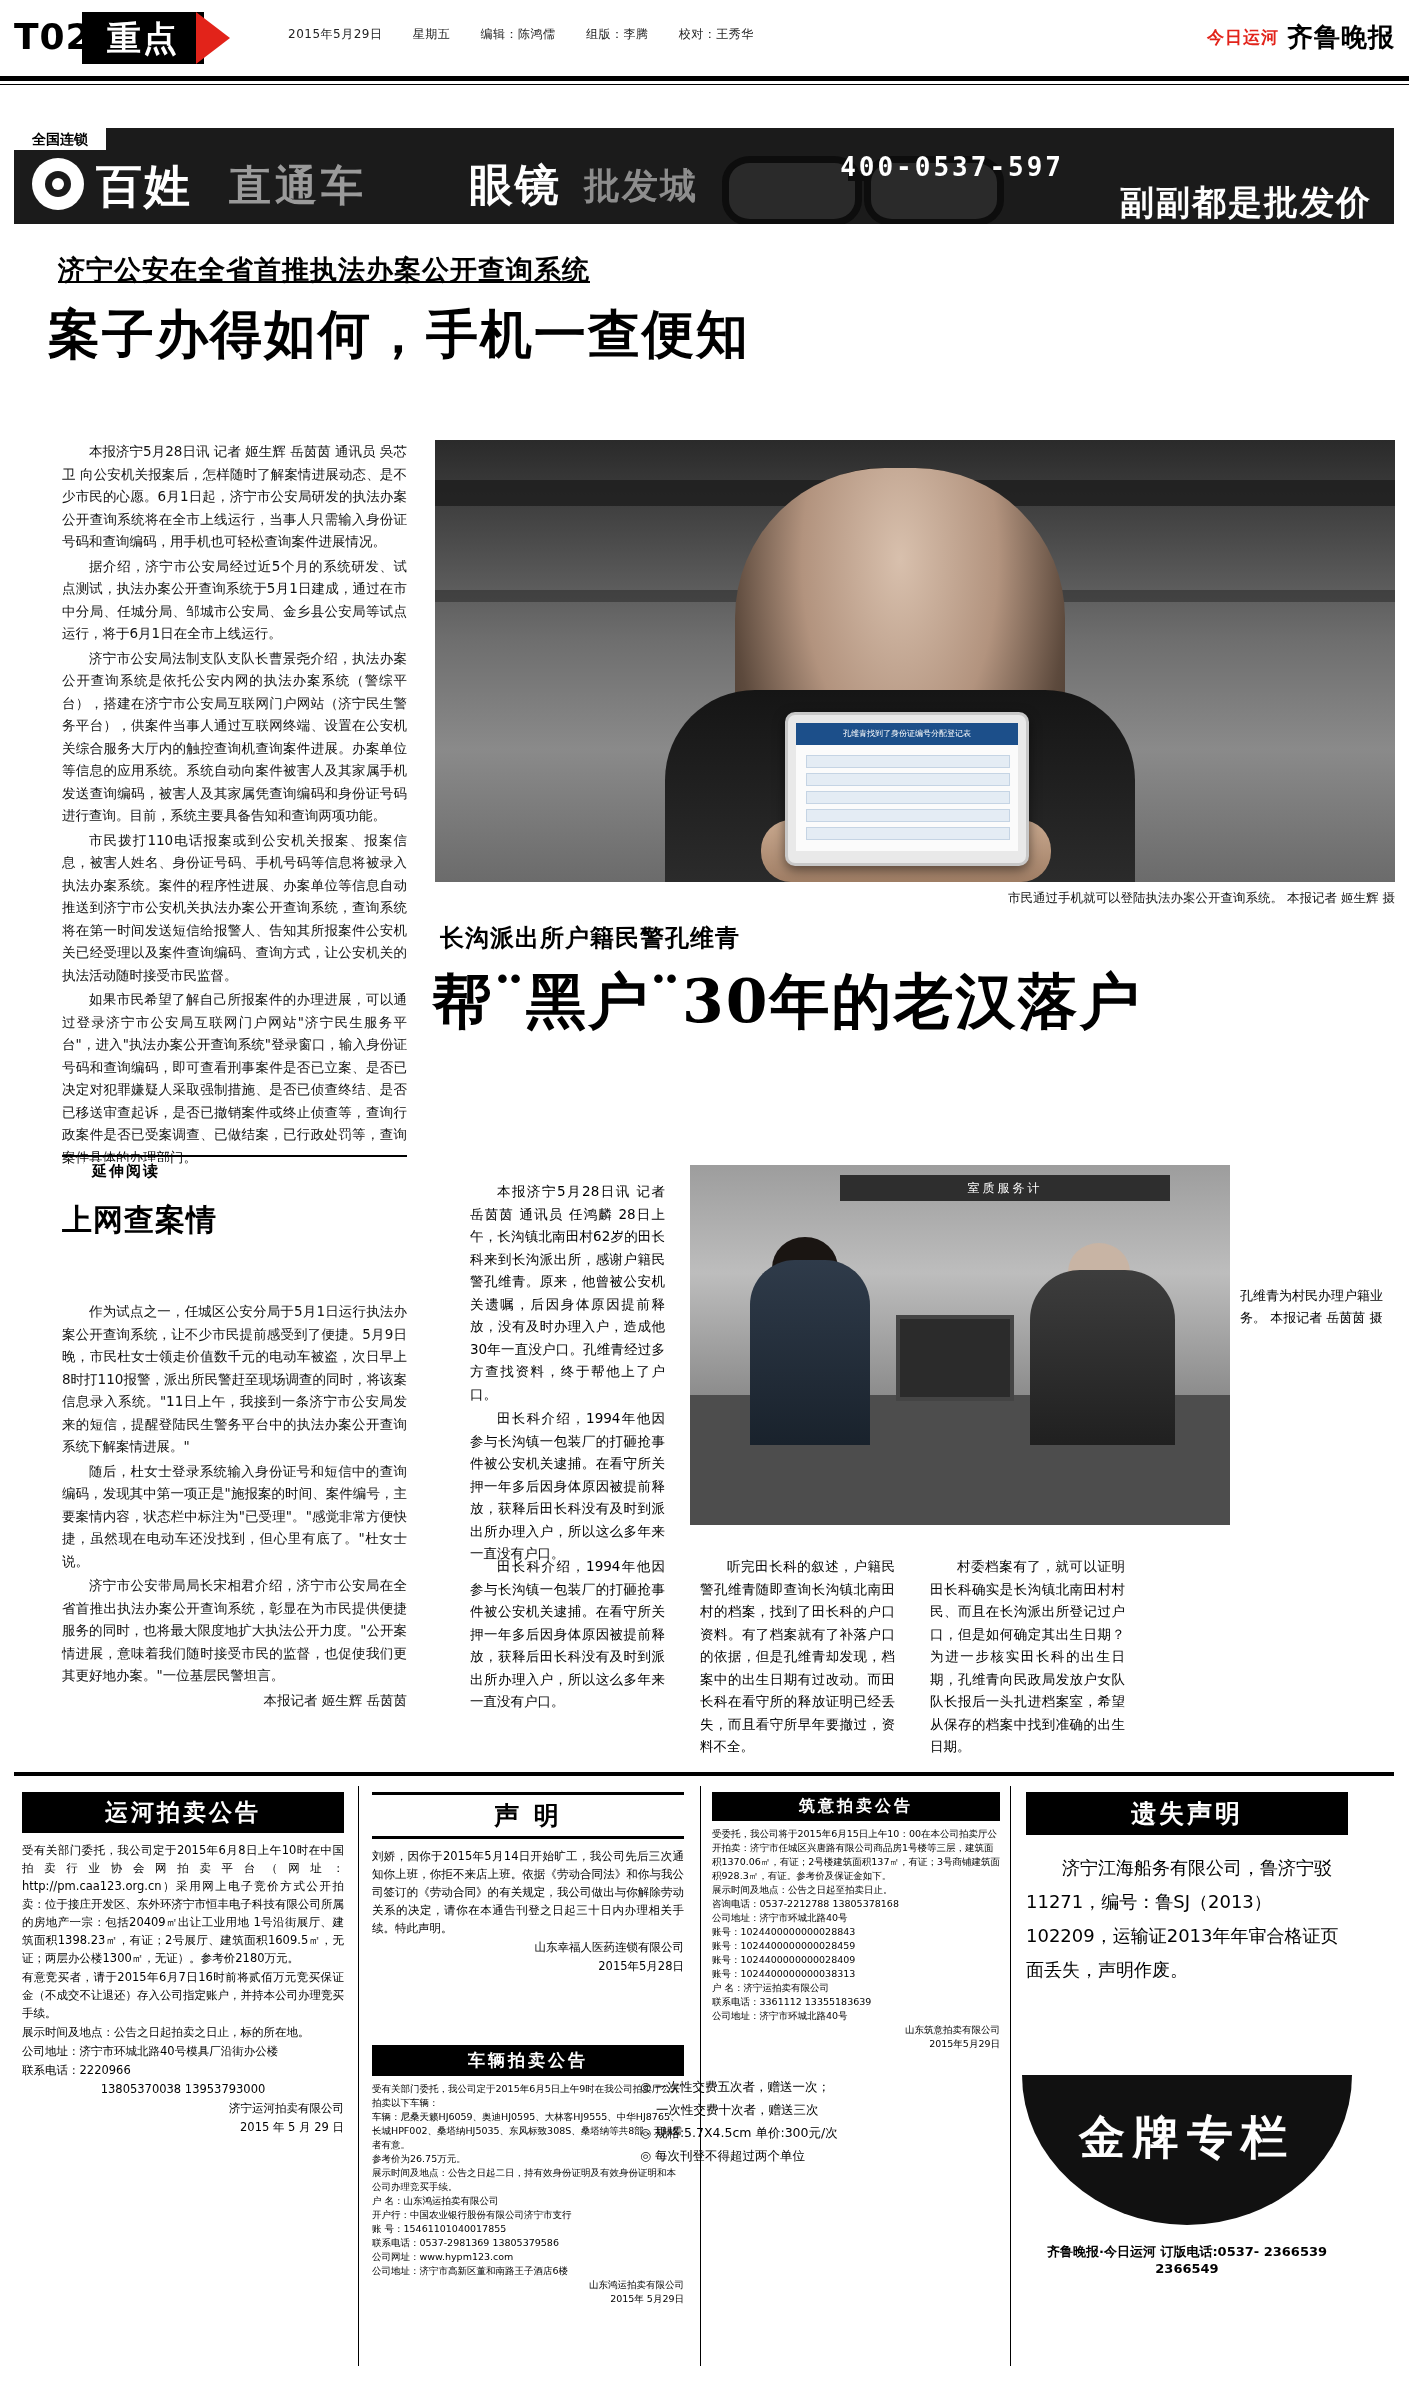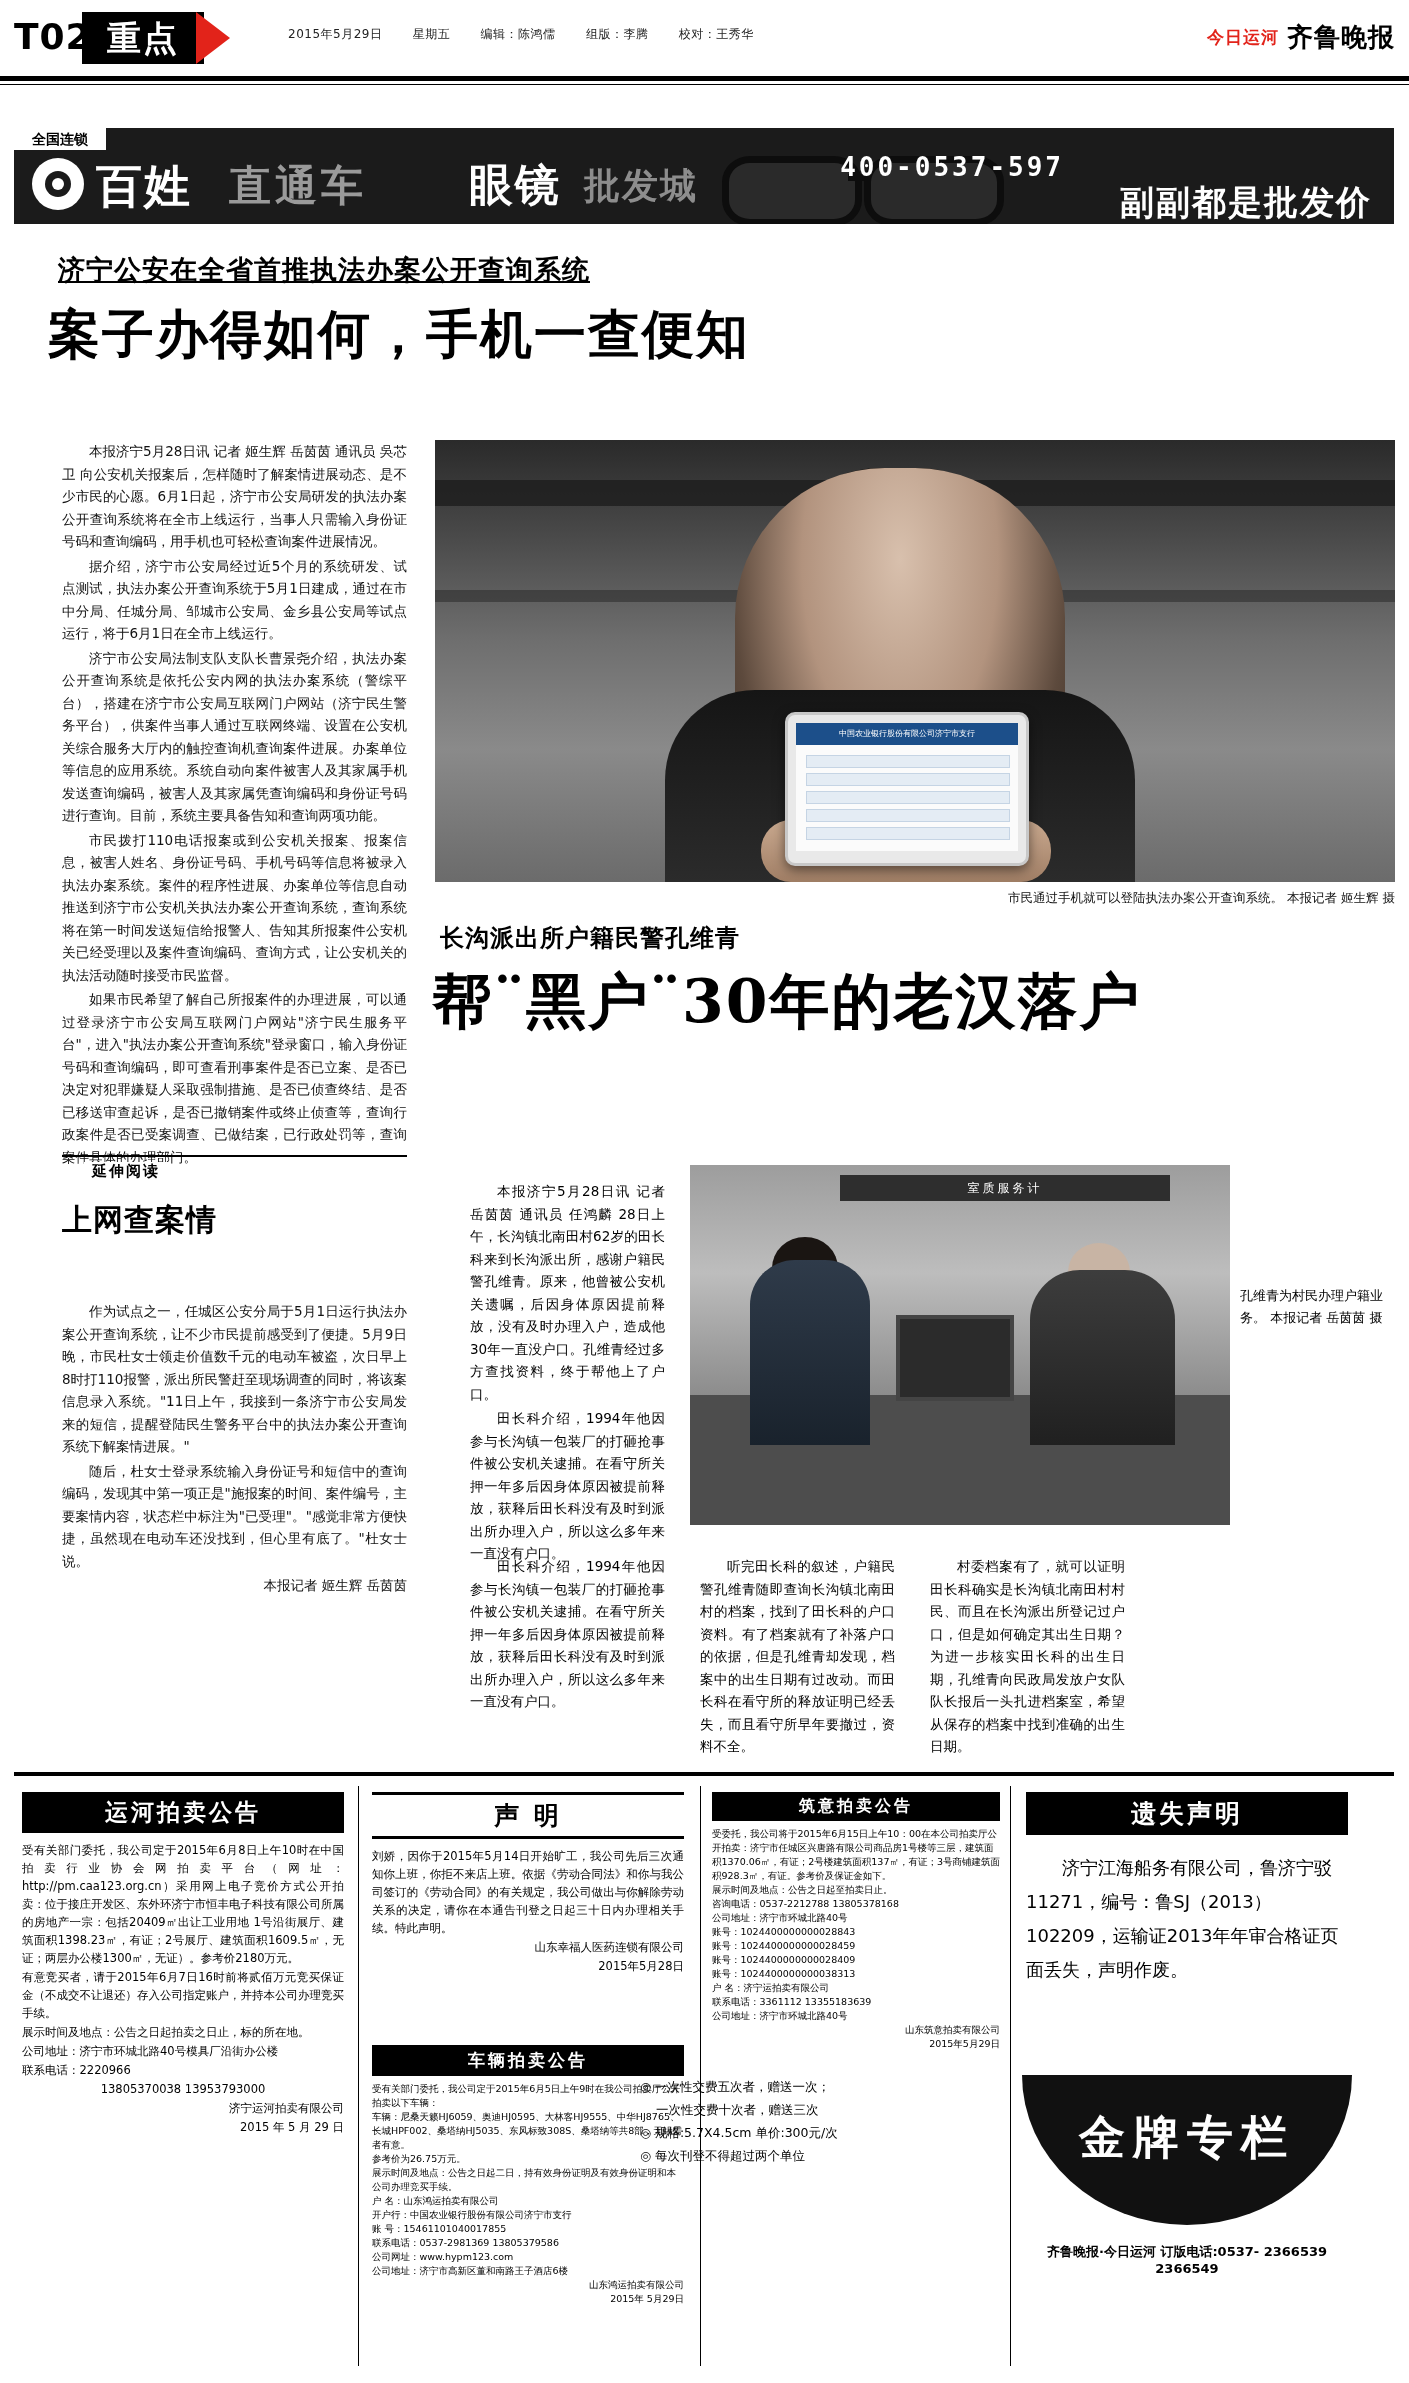--- a/index.html
+++ b/index.html
@@ -171,39 +171,40 @@
   <div class="photo1">
     <div class="p1-bg"></div>
     <div class="p1-shelf"></div>
     <div class="p1-shelf2"></div>
     <div class="p1-hair"></div>
     <div class="p1-person"></div>
     <div class="p1-body"></div>
     <div class="p1-hand"></div>
     <div class="p1-phone">
       <div class="p1-screen">
-        <div class="p1-scr-top">中国农业银行股份有限公司济宁市支行</div>
+        <div class="p1-scr-top">孔维青找到了身份证编号分配登记表</div>
         <div class="p1-scr-row" style="top:32px"></div>
         <div class="p1-scr-row" style="top:50px"></div>
         <div class="p1-scr-row" style="top:68px"></div>
         <div class="p1-scr-row" style="top:86px"></div>
         <div class="p1-scr-row" style="top:104px"></div>
       </div>
     </div>
   </div>
   <div class="p1-cap">市民通过手机就可以登陆执法办案公开查询系统。  本报记者 姬生辉 摄</div>
 
   <div class="extend-rule"></div>
   <div class="extend-label">延伸阅读</div>
   <div class="sub-head2">
     <div>上网查案情</div>
   </div>
   <div class="col-left2">
     <p>作为试点之一，任城区公安分局于5月1日运行执法办案公开查询系统，让不少市民提前感受到了便捷。5月9日晚，市民杜女士领走价值数千元的电动车被盗，次日早上8时打110报警，派出所民警赶至现场调查的同时，将该案信息录入系统。"11日上午，我接到一条济宁市公安局发来的短信，提醒登陆民生警务平台中的执法办案公开查询系统下解案情进展。"</p>
     <p>随后，杜女士登录系统输入身份证号和短信中的查询编码，发现其中第一项正是"施报案的时间、案件编号，主要案情内容，状态栏中标注为"已受理"。"感觉非常方便快捷，虽然现在电动车还没找到，但心里有底了。"杜女士说。</p>
+    <p>济宁市公安带局局长宋相君介绍，济宁市公安局在全省首推出执法办案公开查询系统，彰显在为市民提供便捷服务的同时，也将最大限度地扩大执法公开力度。"公开案情进展，意味着我们随时接受市民的监督，也促使我们更其更好地办案。"一位基层民警坦言。</p>
     <p class="byline-r">本报记者 姬生辉 岳茵茵</p>
   </div>
 
   <div class="kicker2">长沟派出所户籍民警孔维青</div>
   <div class="headline2">帮¨黑户¨30年的老汉落户</div>
 
   <div class="col-mid">
     <p>本报济宁5月28日讯 记者 岳茵茵 通讯员 任鸿麟 28日上午，长沟镇北南田村62岁的田长科来到长沟派出所，感谢户籍民警孔维青。原来，他曾被公安机关遗嘱，后因身体原因提前释放，没有及时办理入户，造成他30年一直没户口。孔维青经过多方查找资料，终于帮他上了户口。</p>
     <p>田长科介绍，1994年他因参与长沟镇一包装厂的打砸抢事件被公安机关逮捕。在看守所关押一年多后因身体原因被提前释放，获释后田长科没有及时到派出所办理入户，所以这么多年来一直没有户口。</p>
   </div>

